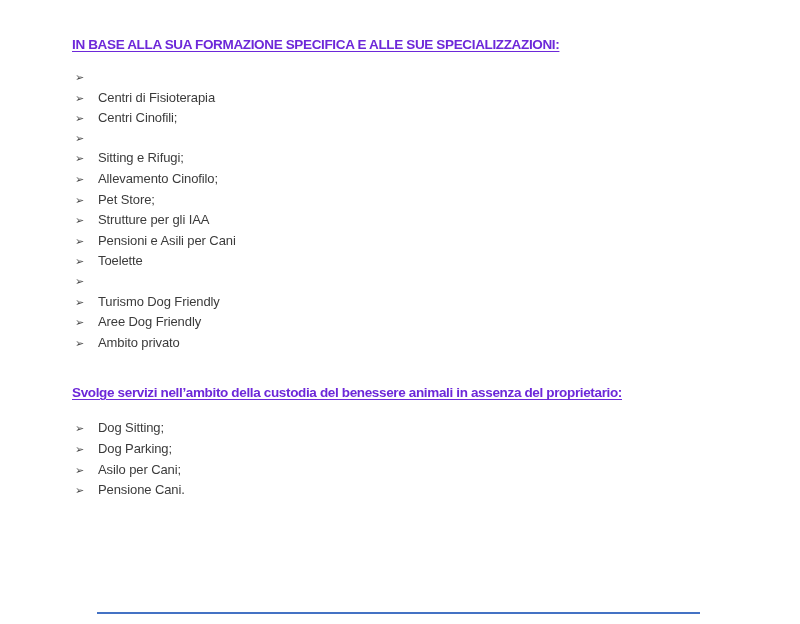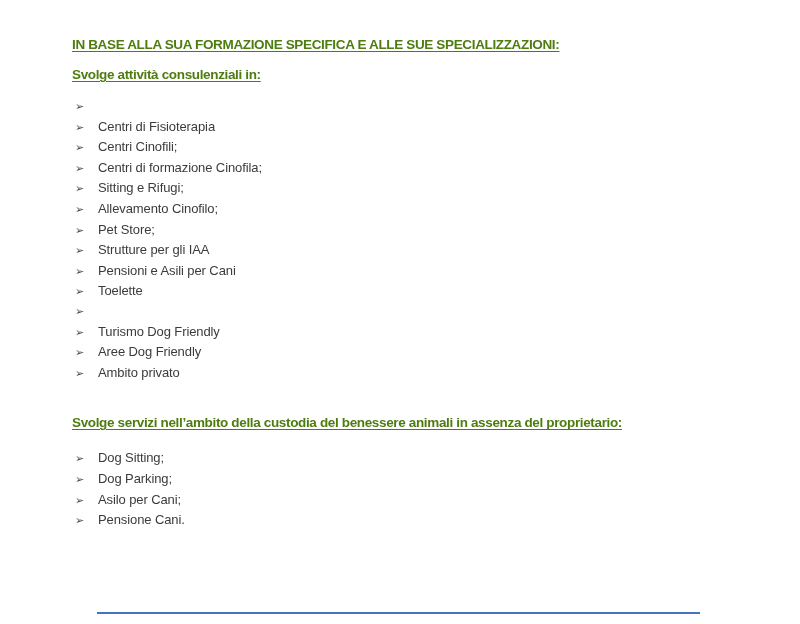--- a/index.html
+++ b/index.html
@@ -14,21 +14,21 @@
   .page {
     position: absolute;
     inset: 0;
     padding: 38px 60px 0 72px;
     box-sizing: border-box;
   }
   .doc-heading {
     font-size: 13.5px;
     font-weight: bold;
     letter-spacing: -0.35px;
-    color: #4d7c0f;
+    color: #6d28d9;
     text-decoration: underline;
     text-underline-offset: 2px;
     margin: 0;
     line-height: 14px;
   }
   .main-heading   { margin-bottom: 16px; }
   .sec1-heading   { margin-bottom: 15px; }
   .sec2-heading   { margin-bottom: 18px; }
   ul.doc-list {
     list-style: none;
@@ -60,37 +60,35 @@
     background: #4472C4;
   }
 </style>
 </head>
 <body>
 
 <div class="page">
 
   <h1 class="doc-heading main-heading">IN BASE ALLA SUA FORMAZIONE SPECIFICA E ALLE SUE SPECIALIZZAZIONI:</h1>
 
-  <h2 class="doc-heading sec1-heading">Svolge attività consulenziali in:</h2>
 
   <ul class="doc-list list-1">
     <li class="doc-li">
         <span class="bullet">➢</span>
       </li>
     <li class="doc-li">
         <span class="bullet">➢</span>
         <span>Centri di Fisioterapia</span>
       </li>
     <li class="doc-li">
         <span class="bullet">➢</span>
         <span>Centri Cinofili;</span>
       </li>
     <li class="doc-li">
         <span class="bullet">➢</span>
-        <span>Centri di formazione Cinofila;</span>
       </li>
     <li class="doc-li">
         <span class="bullet">➢</span>
         <span>Sitting e Rifugi;</span>
       </li>
     <li class="doc-li">
         <span class="bullet">➢</span>
         <span>Allevamento Cinofilo;</span>
       </li>
     <li class="doc-li">

